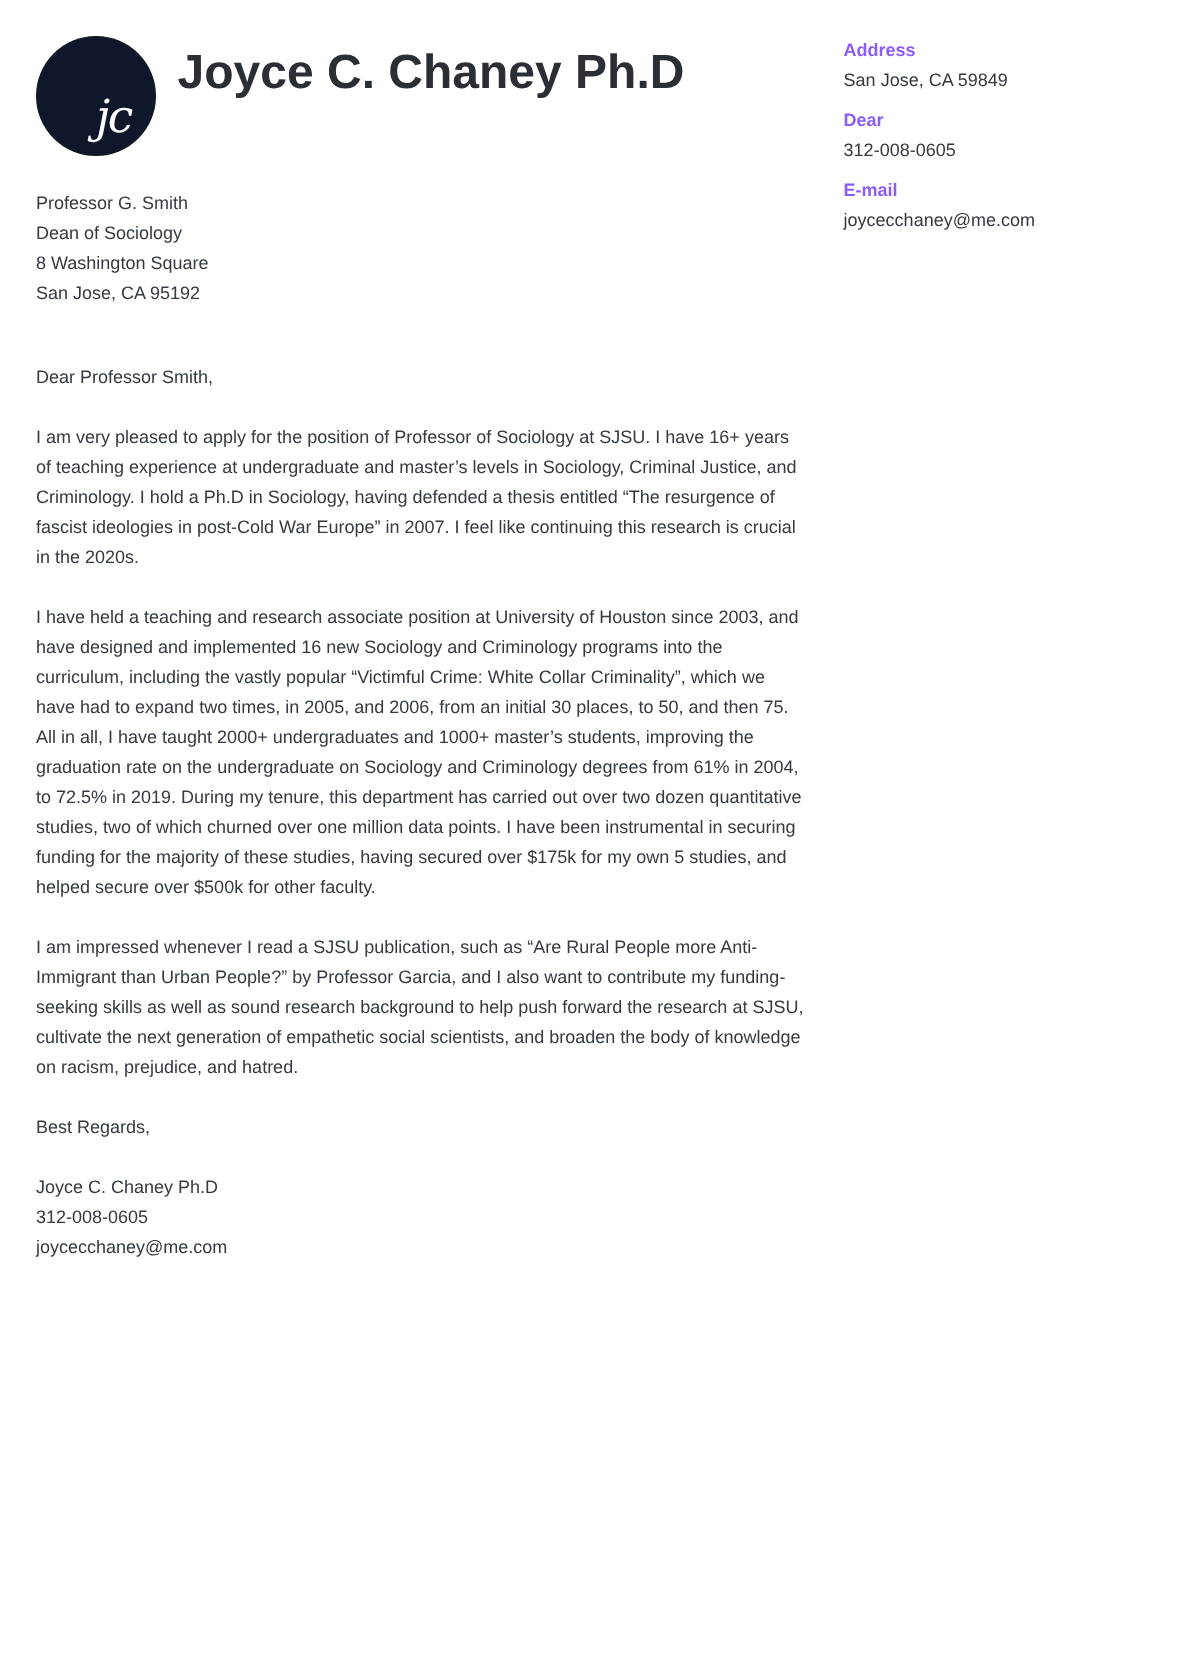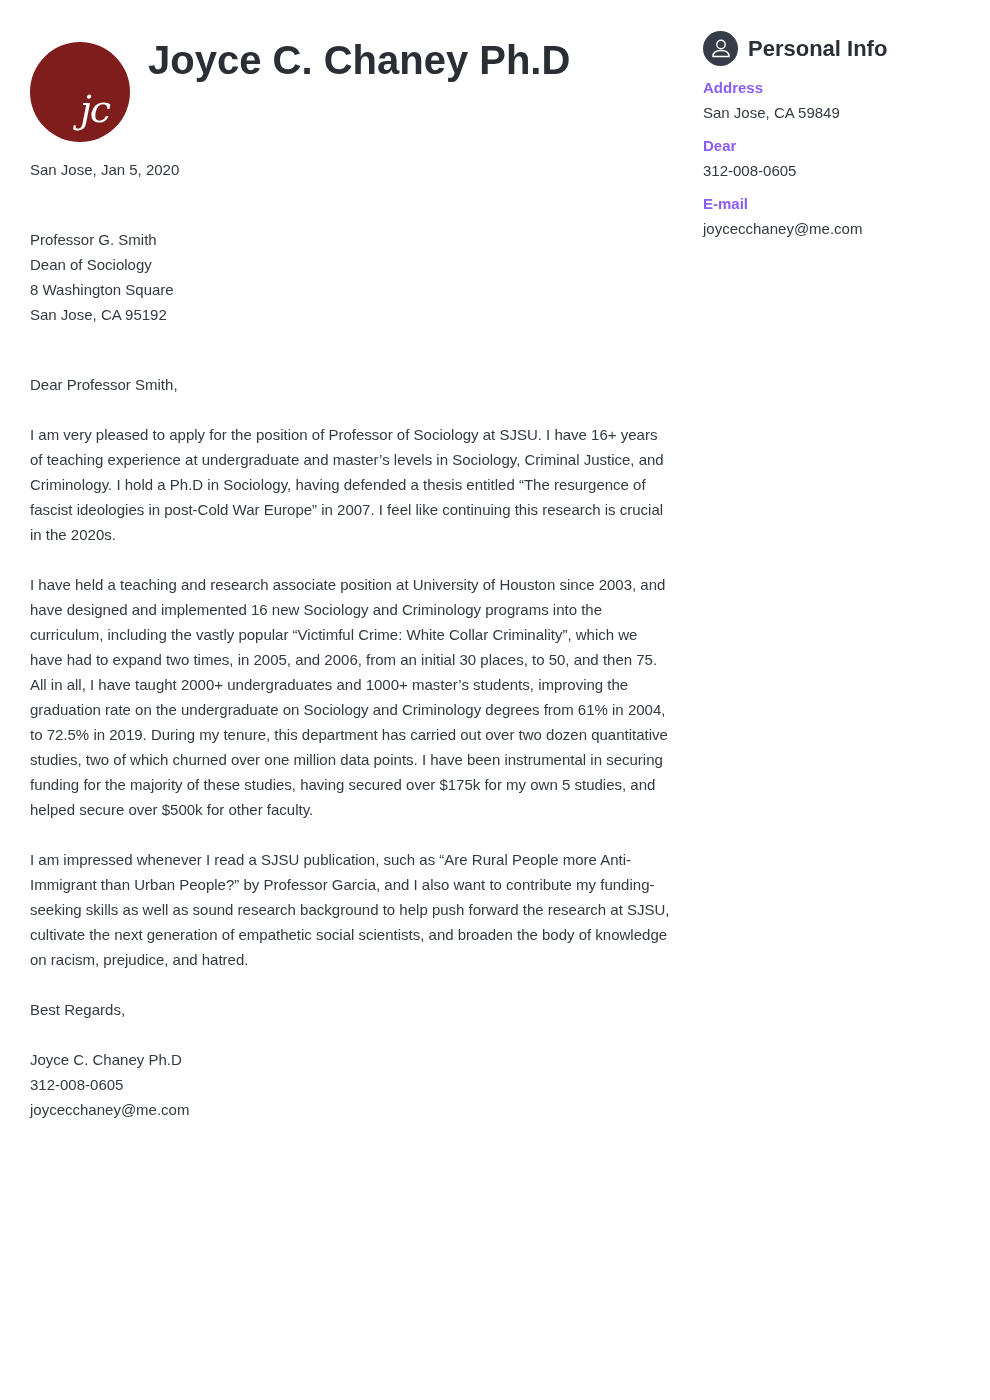--- a/index.html
+++ b/index.html
@@ -1,22 +1,22 @@
 <!DOCTYPE html>
 <html><head>
   <meta charset="utf-8">
   <style>
     html, body { margin: 0; padding: 0; background: #ffffff; }
     body {
       width: 990px; height: 1400px; position: relative; overflow: hidden;
       font-family: "Liberation Sans", sans-serif; color: #333a42;
     }
     .avatar {
-      position: absolute; left: 30px; top: 42px; width: 100px; height: 100px;
-      border-radius: 50%; background: #7f1d1d;
+      position: absolute; left: 30px; top: 30px; width: 100px; height: 100px;
+      border-radius: 50%; background: #0f172a;
     }
     .avatar .mono {
       position: absolute; left: 50px; top: 45px;
       font-family: "DejaVu Serif", serif; font-style: italic;
       font-size: 38px; color: #ffffff; letter-spacing: -2px;
     }
     .name {
       position: absolute; left: 148px; top: 37px; margin: 0;
       font-size: 40px; font-weight: bold; color: #2a2e35; line-height: 46px;
     }
@@ -46,21 +46,20 @@
   </style>
 </head>
 <body>
 
 <div class="avatar">
   <span class="mono">jc</span>
 </div>
 <h1 class="name">Joyce C. Chaney Ph.D</h1>
 
 <div class="main">
-  <p class="date">San Jose, Jan 5, 2020</p>
 
   <div class="recipient">
     <p>Professor G. Smith</p>
     <p>Dean of Sociology</p>
     <p>8 Washington Square</p>
     <p>San Jose, CA 95192</p>
   </div>
 
   <p class="greeting">Dear Professor Smith,</p>
 
@@ -71,29 +70,20 @@
   <p class="closing">Best Regards,</p>
 
   <div>
     <p>Joyce C. Chaney Ph.D</p>
     <p>312-008-0605</p>
     <p>joycecchaney@me.com</p>
   </div>
 </div>
 
 <div class="side">
-  <div class="side-head">
-    <span class="side-icon">
-      <svg width="22" height="22" viewBox="0 0 22 22" fill="none" stroke="#ffffff" stroke-width="1.4">
-        <circle cx="11" cy="7.5" r="4.2"></circle>
-        <path d="M3 19.5 C3 15 6.5 13.5 11 13.5 C15.5 13.5 19 15 19 19.5 Z"></path>
-      </svg>
-    </span>
-    <span class="side-title">Personal Info</span>
-  </div>
 
   <div class="label first">Address</div>
   <div>San Jose, CA 59849</div>
 
   <div class="label">Dear</div>
   <div>312-008-0605</div>
 
   <div class="label">E-mail</div>
   <div>joycecchaney@me.com</div>
 </div>

